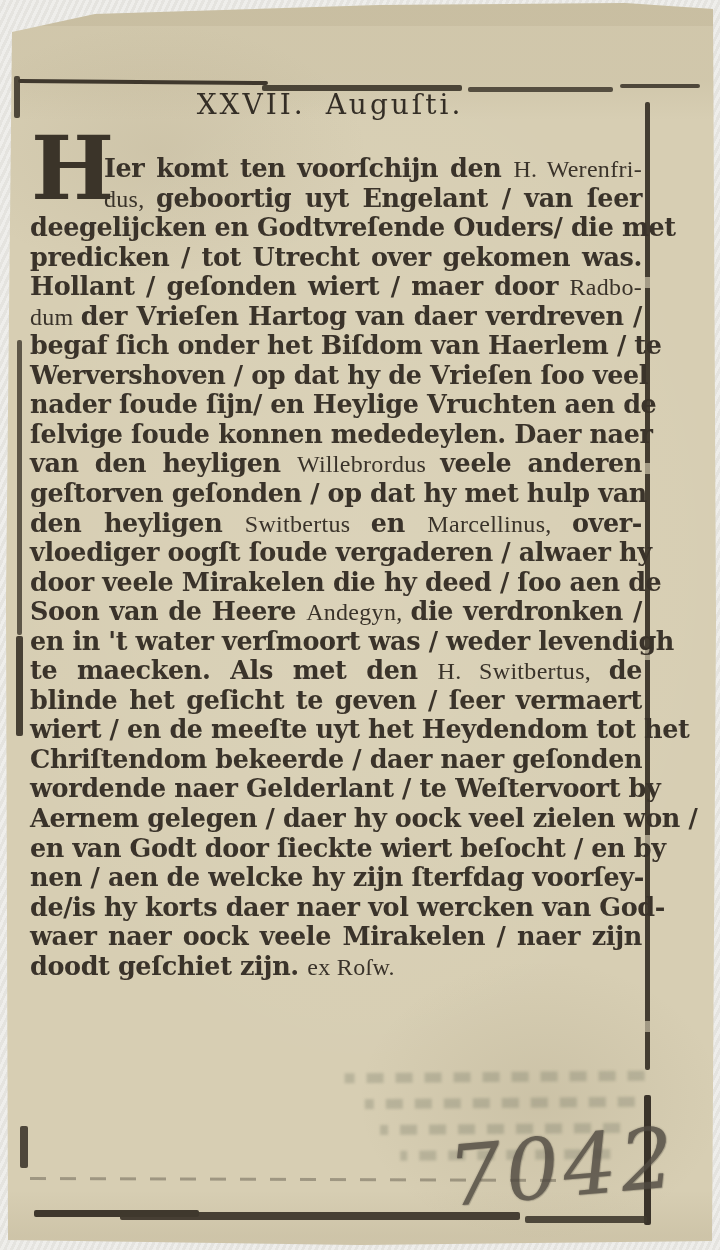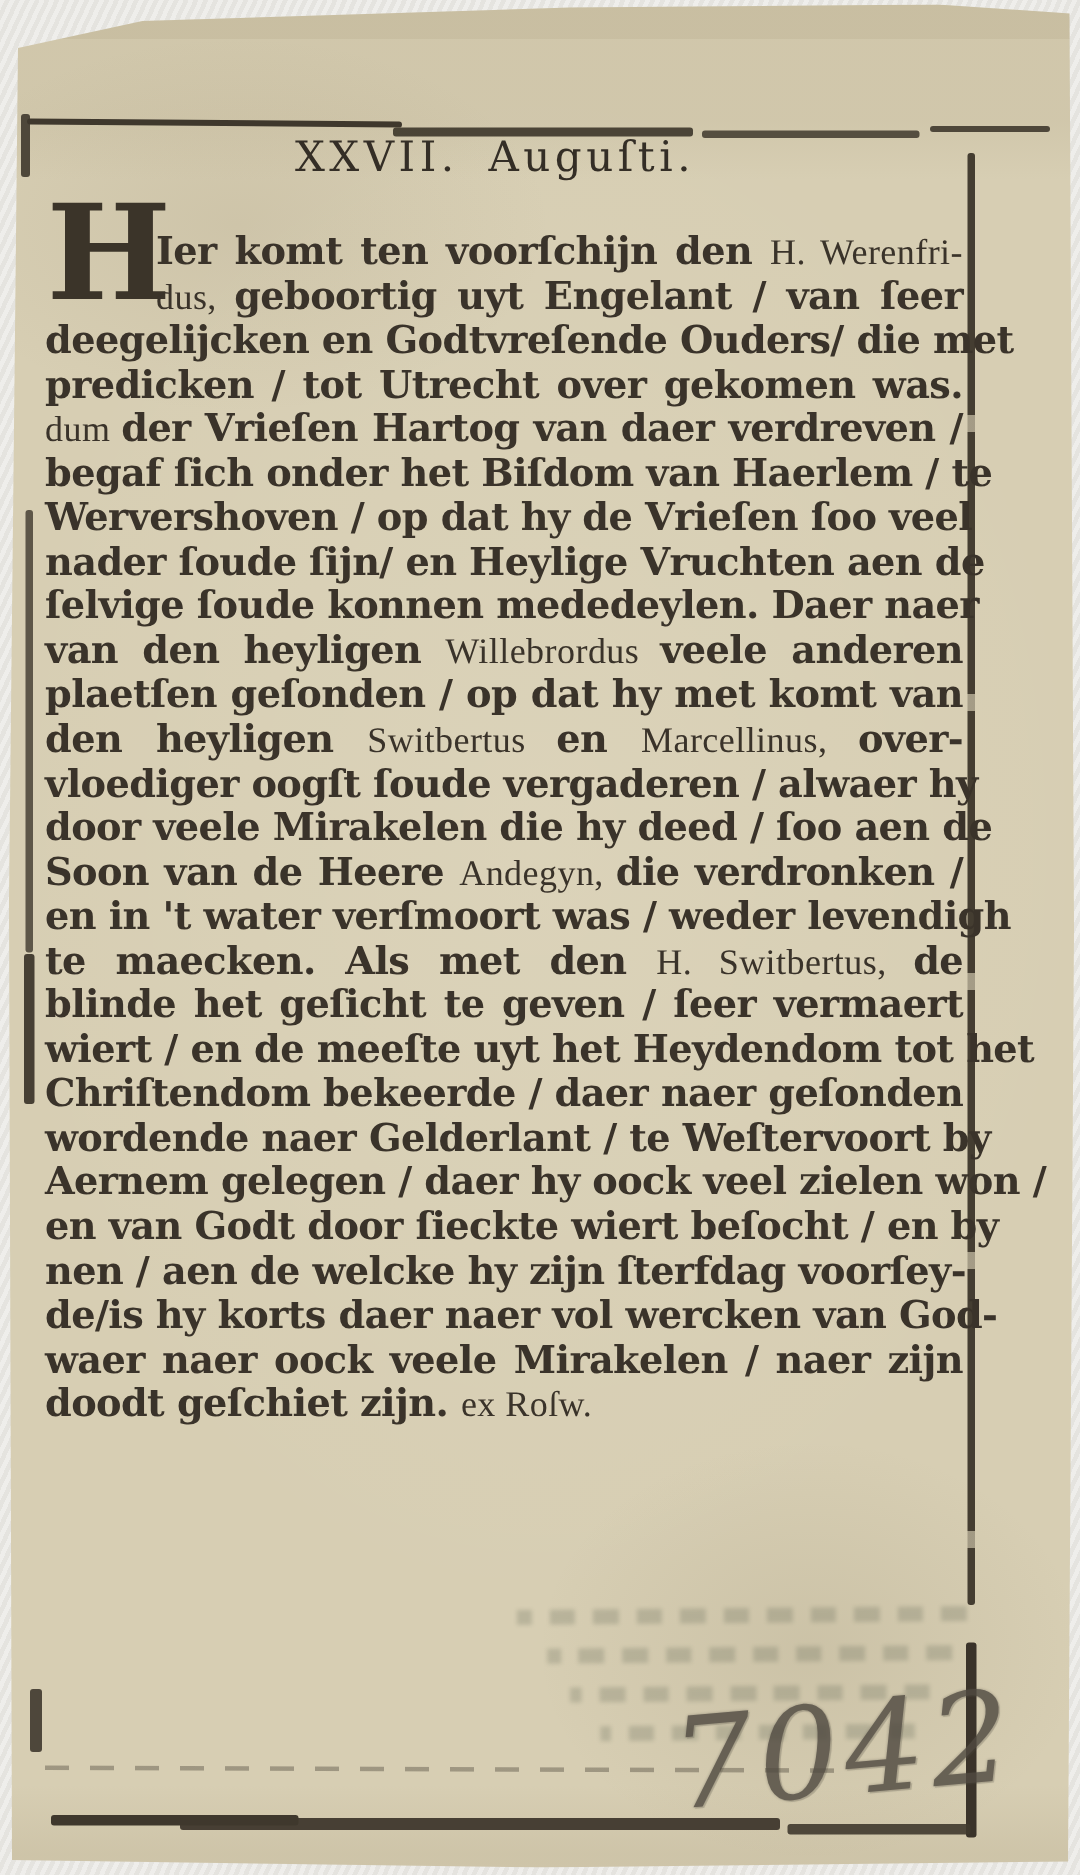--- a/index.html
+++ b/index.html
@@ -102,27 +102,28 @@
 
   <div class="title">XXVII. Auguſti.</div>
 
   <div class="dropcap">H</div>
 
   <div class="textblock" id="textblock">
       <div class="line indent"><span class="bl">Ier komt ten voorſchijn den </span><span class="rm">H. Werenfri-</span></div>
       <div class="line indent"><span class="rm">dus, </span><span class="bl">geboortig uyt Engelant / van ſeer</span></div>
       <div class="line"><span class="bl">deegelijcken en Godtvreſende Ouders/ die met</span></div>
       <div class="line"><span class="bl">predicken / tot Utrecht over gekomen was.</span></div>
+      <div class="line"><span class="bl">Hollant / geſonden wiert / maer door </span><span class="rm">Radbo-</span></div>
       <div class="line"><span class="rm">dum </span><span class="bl">der Vrieſen Hartog van daer verdreven /</span></div>
       <div class="line"><span class="bl">begaf ſich onder het Biſdom van Haerlem / te</span></div>
       <div class="line"><span class="bl">Wervershoven / op dat hy de Vrieſen ſoo veel</span></div>
       <div class="line"><span class="bl">nader ſoude ſijn/ en Heylige Vruchten aen de</span></div>
       <div class="line"><span class="bl">ſelvige ſoude konnen mededeylen. Daer naer</span></div>
       <div class="line"><span class="bl">van den heyligen </span><span class="rm">Willebrordus </span><span class="bl">veele anderen</span></div>
-      <div class="line"><span class="bl">plaetſen geſonden / op dat hy met komt van</span></div>
+      <div class="line"><span class="bl">geſtorven geſonden / op dat hy met hulp van</span></div>
       <div class="line"><span class="bl">den heyligen </span><span class="rm">Switbertus </span><span class="bl">en </span><span class="rm">Marcellinus, </span><span class="bl">over-</span></div>
       <div class="line"><span class="bl">vloediger oogſt ſoude vergaderen / alwaer hy</span></div>
       <div class="line"><span class="bl">door veele Mirakelen die hy deed / ſoo aen de</span></div>
       <div class="line"><span class="bl">Soon van de Heere </span><span class="rm">Andegyn, </span><span class="bl">die verdronken /</span></div>
       <div class="line"><span class="bl">en in 't water verſmoort was / weder levendigh</span></div>
       <div class="line"><span class="bl">te maecken. Als met den </span><span class="rm">H. Switbertus, </span><span class="bl">de</span></div>
       <div class="line"><span class="bl">blinde het geſicht te geven / ſeer vermaert</span></div>
       <div class="line"><span class="bl">wiert / en de meeſte uyt het Heydendom tot het</span></div>
       <div class="line"><span class="bl">Chriſtendom bekeerde / daer naer geſonden</span></div>
       <div class="line"><span class="bl">wordende naer Gelderlant / te Weſtervoort by</span></div>

